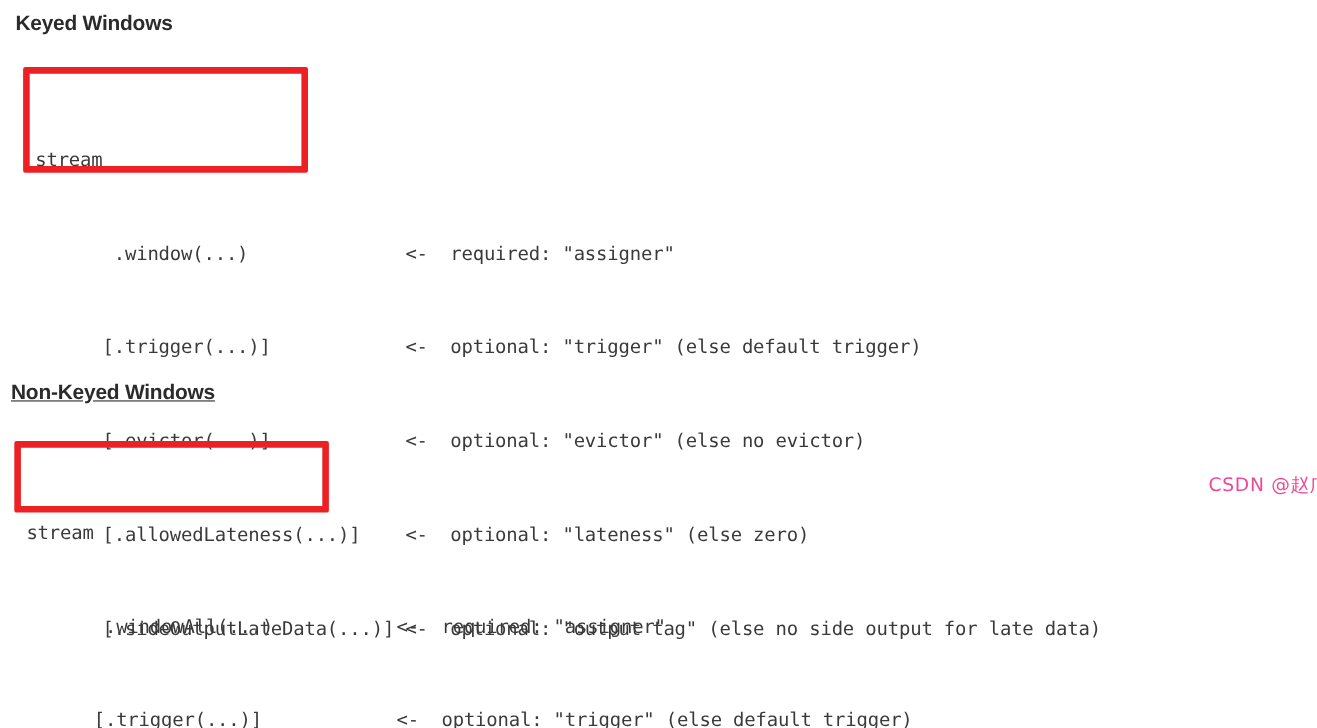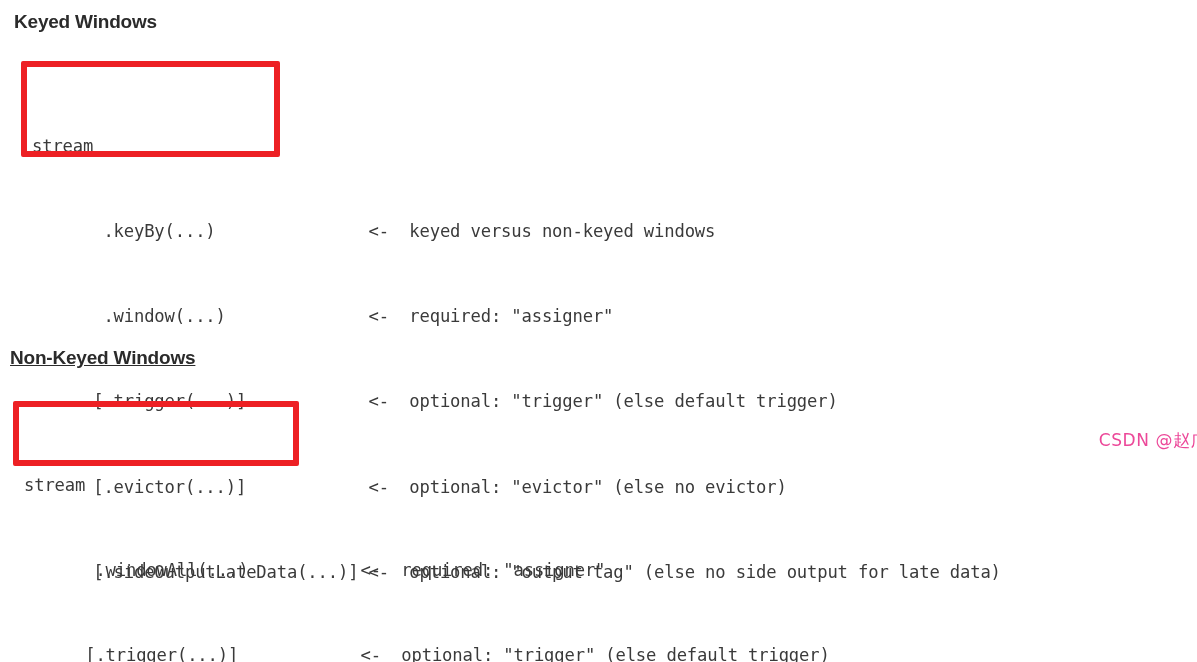--- a/index.html
+++ b/index.html
@@ -93,24 +93,24 @@
 </style>
 </head>
 <body>
 
 <div class="page">
 
   <div class="heading" id="heading-keyed">Keyed Windows</div>
 
   <div class="codeblock" id="code-keyed">
     <span class="code-line">stream</span>
-    <span class="code-line">       .keyBy(...)               &lt;-  keyed versus non-keyed windows</span>
     <span class="code-line">       .window(...)              &lt;-  required: "assigner"</span>
     <span class="code-line">      [.trigger(...)]            &lt;-  optional: "trigger" (else default trigger)</span>
     <span class="code-line">      [.evictor(...)]            &lt;-  optional: "evictor" (else no evictor)</span>
+    <span class="code-line">      [.allowedLateness(...)]    &lt;-  optional: "lateness" (else zero)</span>
     <span class="code-line">      [.sideOutputLateData(...)] &lt;-  optional: "output tag" (else no side output for late data)</span>
     
     
   </div>
 
   <div class="redbox" id="redbox-keyed"></div>
 
   <div class="heading" id="heading-nonkeyed">Non-Keyed Windows</div>
 
   <div class="codeblock" id="code-nonkeyed">

